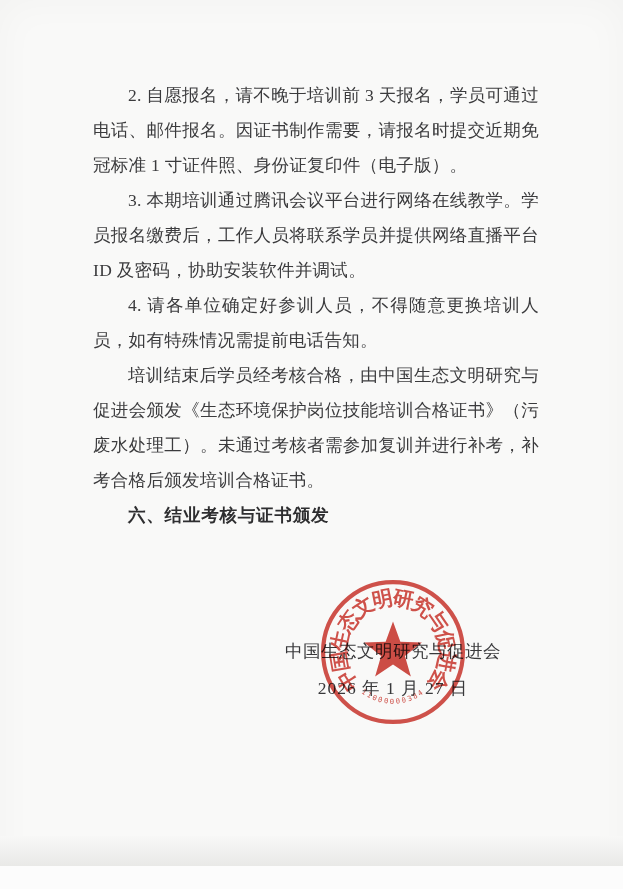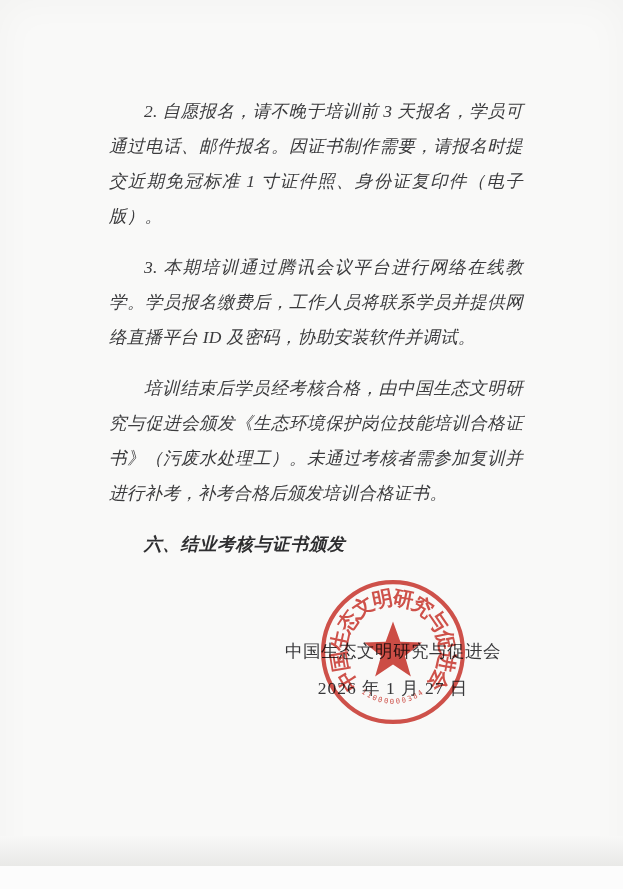--- a/index.html
+++ b/index.html
@@ -21,21 +21,21 @@
   .scan-band-bottom{
     position:absolute;left:0;right:0;top:866px;height:23px;
     background:#fcfcfc;
   }
   .doc-body{
     position:absolute;left:93px;top:78px;width:446px;
     font-size:17.5px;line-height:35px;color:#3b3b3d;
     text-align:justify;letter-spacing:0.3px;
     z-index:1;
   }
-  .para{margin:16px;text-indent:2em;font-style:italic;}
+  .para{margin:0;text-indent:2em;}
   .para.heading{
     font-family:"Liberation Sans","DejaVu Sans",sans-serif;
     font-weight:700;color:#2e2e30;letter-spacing:0.8px;
   }
   .signature{
     position:absolute;left:240px;top:638px;width:306px;
     text-align:center;color:#38383a;z-index:1;
   }
   .sig-org{font-size:17.5px;line-height:26px;letter-spacing:0.5px;}
   .sig-date{font-size:17.5px;line-height:26px;margin-top:11px;letter-spacing:1px;}
@@ -58,20 +58,21 @@
   }
 </style>
 </head>
 <body>
 
 <div class="page">
 
   <div class="doc-body">
     <p class="para">2. 自愿报名，请不晚于培训前 3 天报名，学员可通过电话、邮件报名。因证书制作需要，请报名时提交近期免冠标准 1 寸证件照、身份证复印件（电子版）。</p>
     <p class="para">3. 本期培训通过腾讯会议平台进行网络在线教学。学员报名缴费后，工作人员将联系学员并提供网络直播平台 ID 及密码，协助安装软件并调试。</p>
+    <p class="para">4. 请各单位确定好参训人员，不得随意更换培训人员，如有特殊情况需提前电话告知。</p>
     <p class="para">培训结束后学员经考核合格，由中国生态文明研究与促进会颁发《生态环境保护岗位技能培训合格证书》（污废水处理工）。未通过考核者需参加复训并进行补考，补考合格后颁发培训合格证书。</p>
     <p class="para heading">六、结业考核与证书颁发</p>
   </div>
 
   <div class="signature">
     <div class="sig-org">中国生态文明研究与促进会</div>
     <div class="sig-date">2026 年 1 月 27 日</div>
   </div>
 
   <div class="seal">

